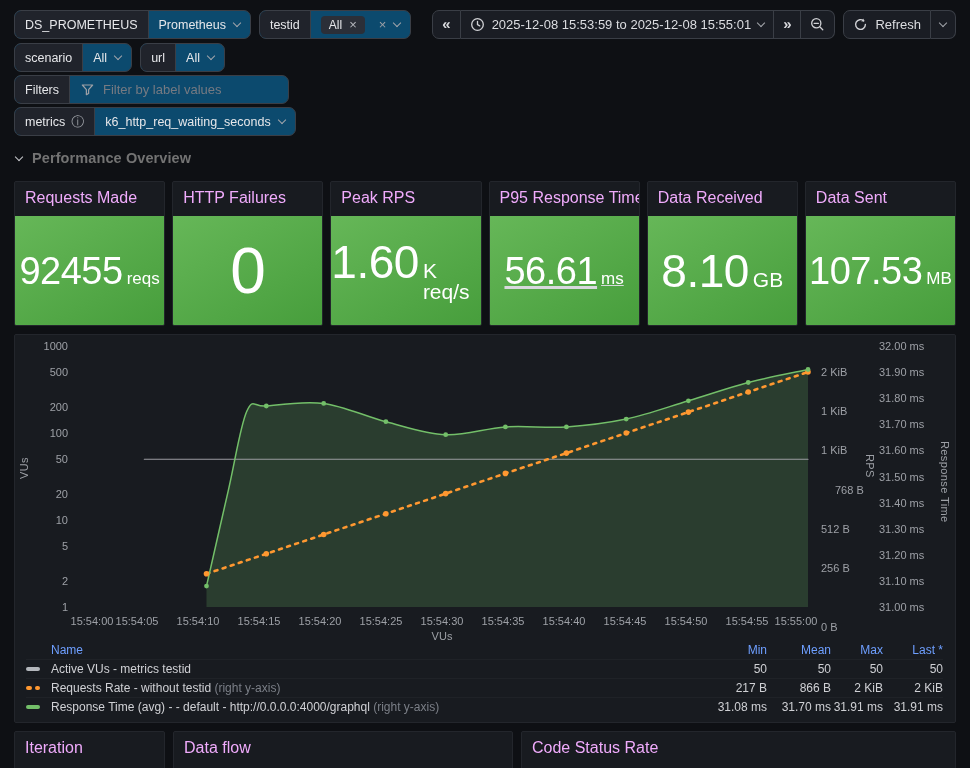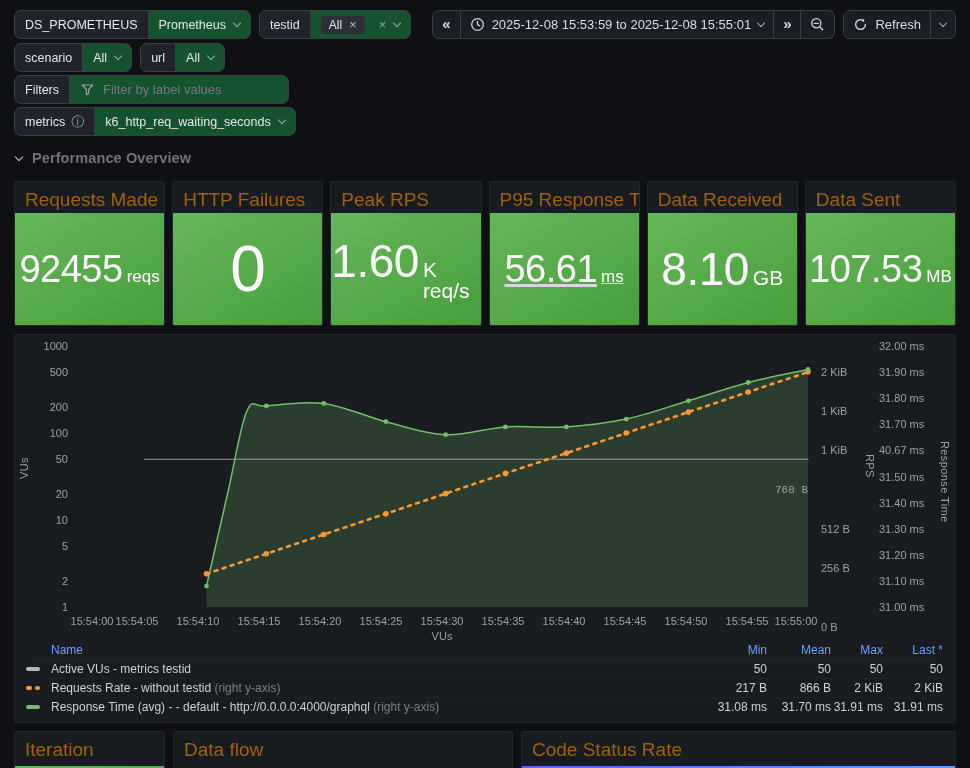--- a/index.html
+++ b/index.html
@@ -2,21 +2,21 @@
 <html><head>
 <meta charset="utf-8">
 <style>
   * { margin:0; padding:0; box-sizing:border-box; }
   html,body { width:970px; height:768px; overflow:hidden; }
   body { background:#0e1014; font-family:"Liberation Sans", sans-serif; color:#d8d9dd; position:relative; }
   .page { position:absolute; inset:0; }
 
   
   .row { position:absolute; left:14px; display:flex; gap:8px; align-items:center; }
-  .var-control { display:flex; align-items:stretch; height:29px; border:1px solid #3a3e46; border-radius:7px; overflow:hidden; background:#14532d; }
+  .var-control { display:flex; align-items:stretch; height:29px; border:1px solid #3a3e46; border-radius:7px; overflow:hidden; background:#0c4a6e; }
   .var-label { background:#20232b; display:flex; align-items:center; gap:6px; padding:0 10px; font-size:12.5px; color:#e6e7ea; border-right:1px solid #3a3e46; white-space:nowrap; }
   .var-value { display:flex; align-items:center; gap:8px; padding:0 10px; color:#e6e7ea; font-size:12.5px; white-space:nowrap; cursor:pointer; }
   .chev { width:6px; height:6px; border-right:1.6px solid #a2a5ab; border-bottom:1.6px solid #a2a5ab; transform:rotate(45deg); display:inline-block; margin-top:-3px; }
   .chip { background:#2b2f38; border-radius:4px; padding:2px 8px; display:flex; gap:7px; align-items:center; font-size:12px; color:#e6e7ea; }
   .xglyph { color:#b6b8be; font-size:13px; line-height:1; cursor:pointer; }
   .muted { color:#9da0a6; }
   .filters-input { background:transparent; border:none; outline:none; color:#d8d9dd; font-size:13px; width:175px; }
   .filters-input::placeholder { color:#767a82; }
   .icon-svg { display:block; }
 
@@ -28,21 +28,21 @@
   .btn-group .tg-btn:last-child { border-radius:0 7px 7px 0; }
   .btn-group .tg-btn:only-child { border-radius:7px; }
   .guillemet { font-size:15px; font-weight:bold; color:#d8d9dd; margin-top:-2px; }
 
   
   .section-header { position:absolute; top:150px; left:16px; display:flex; align-items:center; gap:10px; cursor:pointer; }
   .section-header .title { font-size:14.5px; font-weight:600; color:#737373; letter-spacing:.1px; }
 
   
   .panel { position:absolute; background:#181b20; border:1px solid #23262c; border-radius:2px; }
-  .panel-title { font-size:19px; color:#a16207; padding:7px 10px 2px 10px; white-space:nowrap; overflow:hidden; }
+  .panel-title { font-size:16px; color:#f0abfc; padding:7px 10px 9px 10px; white-space:nowrap; overflow:hidden; }
 
   
   #stats-row { position:absolute; top:181px; left:14px; width:942px; height:145px; display:flex; gap:7px; }
   .stat-panel { flex:1; background:#181b20; border:1px solid #23262c; border-radius:2px; display:flex; flex-direction:column; overflow:hidden; }
   .stat-body { flex:1; display:flex; align-items:center; justify-content:center; }
   .stat-value { color:#fff; font-weight:500; letter-spacing:-0.5px; line-height:1; display:flex; align-items:baseline; }
   .stat-unit { font-weight:500; margin-left:4px; letter-spacing:0; }
 
   
   #chart-panel { top:334px; left:14px; width:942px; height:389px; }
@@ -239,31 +239,31 @@
       <div class="ytick" style="left: 0px; width: 53px; text-align: right; top: 179px;">10</div>
       <div class="ytick" style="left: 0px; width: 53px; text-align: right; top: 152.81px;">20</div>
       <div class="ytick" style="left: 0px; width: 53px; text-align: right; top: 118.19px;">50</div>
       <div class="ytick" style="left: 0px; width: 53px; text-align: right; top: 92px;">100</div>
       <div class="ytick" style="left: 0px; width: 53px; text-align: right; top: 65.8104px;">200</div>
       <div class="ytick" style="left: 0px; width: 53px; text-align: right; top: 31.1896px;">500</div>
       <div class="ytick" style="left: 0px; width: 53px; text-align: right; top: 5px;">1000</div>
       <div class="ytick" style="left: 806px; width: 46px; top: 266px; margin-top: 20px;">0 B</div>
       <div class="ytick" style="left: 806px; width: 46px; top: 226.834px;">256 B</div>
       <div class="ytick" style="left: 806px; width: 46px; top: 187.668px;">512 B</div>
-      <div class="ytick" style="left: 760px; width: 46px; top: 148.502px; font-family: Liberation Mono, monospace;">768 B</div>
+      <div class="ytick" style="left: 820px; width: 46px; top: 148.502px;">768 B</div>
       <div class="ytick" style="left: 806px; width: 46px; top: 109.336px;">1 KiB</div>
       <div class="ytick" style="left: 806px; width: 46px; top: 70.17px;">1 KiB</div>
       <div class="ytick" style="left: 806px; width: 46px; top: 31.004px;">2 KiB</div>
       <div class="ytick" style="left: 864px; width: 54px; top: 266px;">31.00 ms</div>
       <div class="ytick" style="left: 864px; width: 54px; top: 239.9px;">31.10 ms</div>
       <div class="ytick" style="left: 864px; width: 54px; top: 213.8px;">31.20 ms</div>
       <div class="ytick" style="left: 864px; width: 54px; top: 187.7px;">31.30 ms</div>
       <div class="ytick" style="left: 864px; width: 54px; top: 161.6px;">31.40 ms</div>
       <div class="ytick" style="left: 864px; width: 54px; top: 135.5px;">31.50 ms</div>
-      <div class="ytick" style="left: 864px; width: 54px; top: 109.4px;">40.67 ms</div>
+      <div class="ytick" style="left: 864px; width: 54px; top: 109.4px;">31.60 ms</div>
       <div class="ytick" style="left: 864px; width: 54px; top: 83.3px;">31.70 ms</div>
       <div class="ytick" style="left: 864px; width: 54px; top: 57.2px;">31.80 ms</div>
       <div class="ytick" style="left: 864px; width: 54px; top: 31.1px;">31.90 ms</div>
       <div class="ytick" style="left: 864px; width: 54px; top: 5px;">32.00 ms</div>
       <div class="xtick" style="top: 280px; left: 48px; width: 58px; text-align: center;">15:54:00</div>
       <div class="xtick" style="top: 280px; left: 93px; width: 58px; text-align: center;">15:54:05</div>
       <div class="xtick" style="top: 280px; left: 154px; width: 58px; text-align: center;">15:54:10</div>
       <div class="xtick" style="top: 280px; left: 215px; width: 58px; text-align: center;">15:54:15</div>
       <div class="xtick" style="top: 280px; left: 276px; width: 58px; text-align: center;">15:54:20</div>
       <div class="xtick" style="top: 280px; left: 337px; width: 58px; text-align: center;">15:54:25</div>

